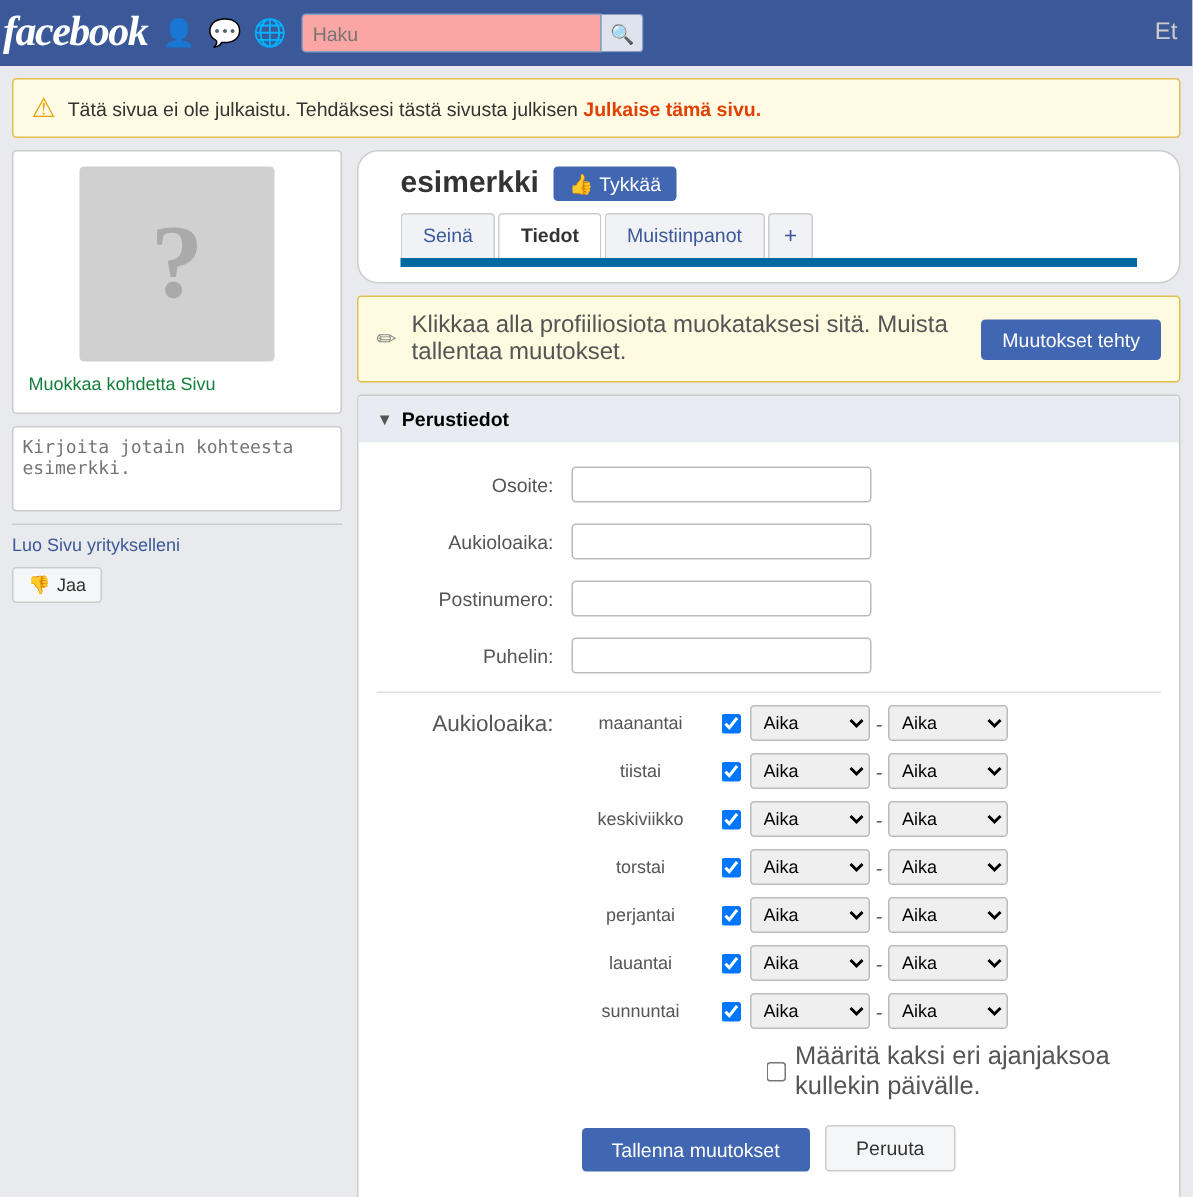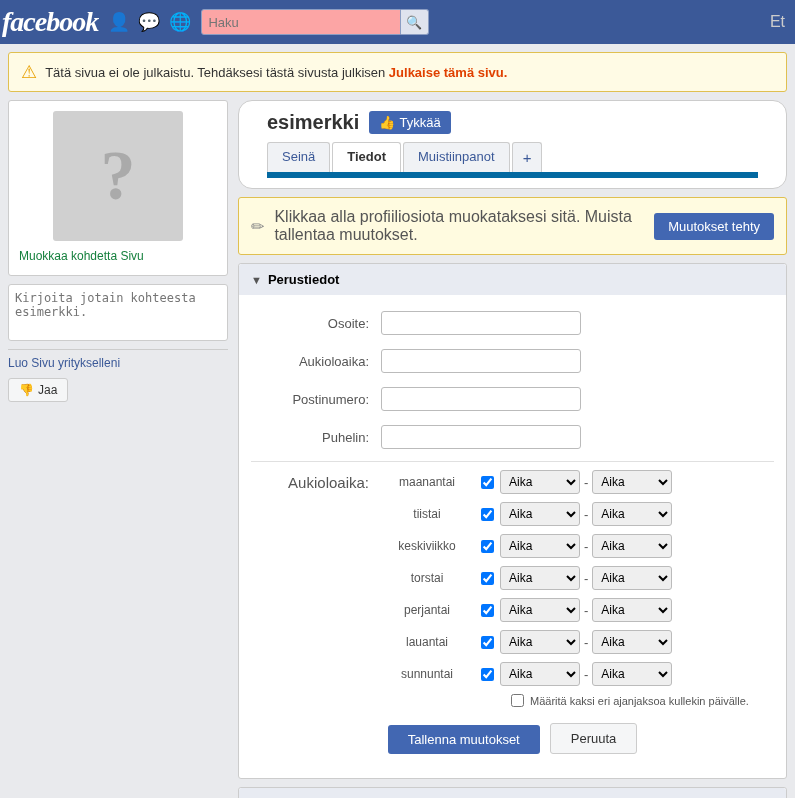--- a/index.html
+++ b/index.html
@@ -390,21 +390,21 @@
     .double-hours-row {
       display: flex;
       align-items: center;
       margin-top: 4px;
       margin-left: 130px;
     }
     .double-hours-checkbox {
       margin-right: 6px;
     }
     .double-hours-label {
-      font-size: 11px;
+      font-size: 17px;
       color: #555;
     }
 
     
     .action-row {
       display: flex;
       justify-content: center;
       gap: 10px;
       margin-top: 16px;
       padding-bottom: 10px;

